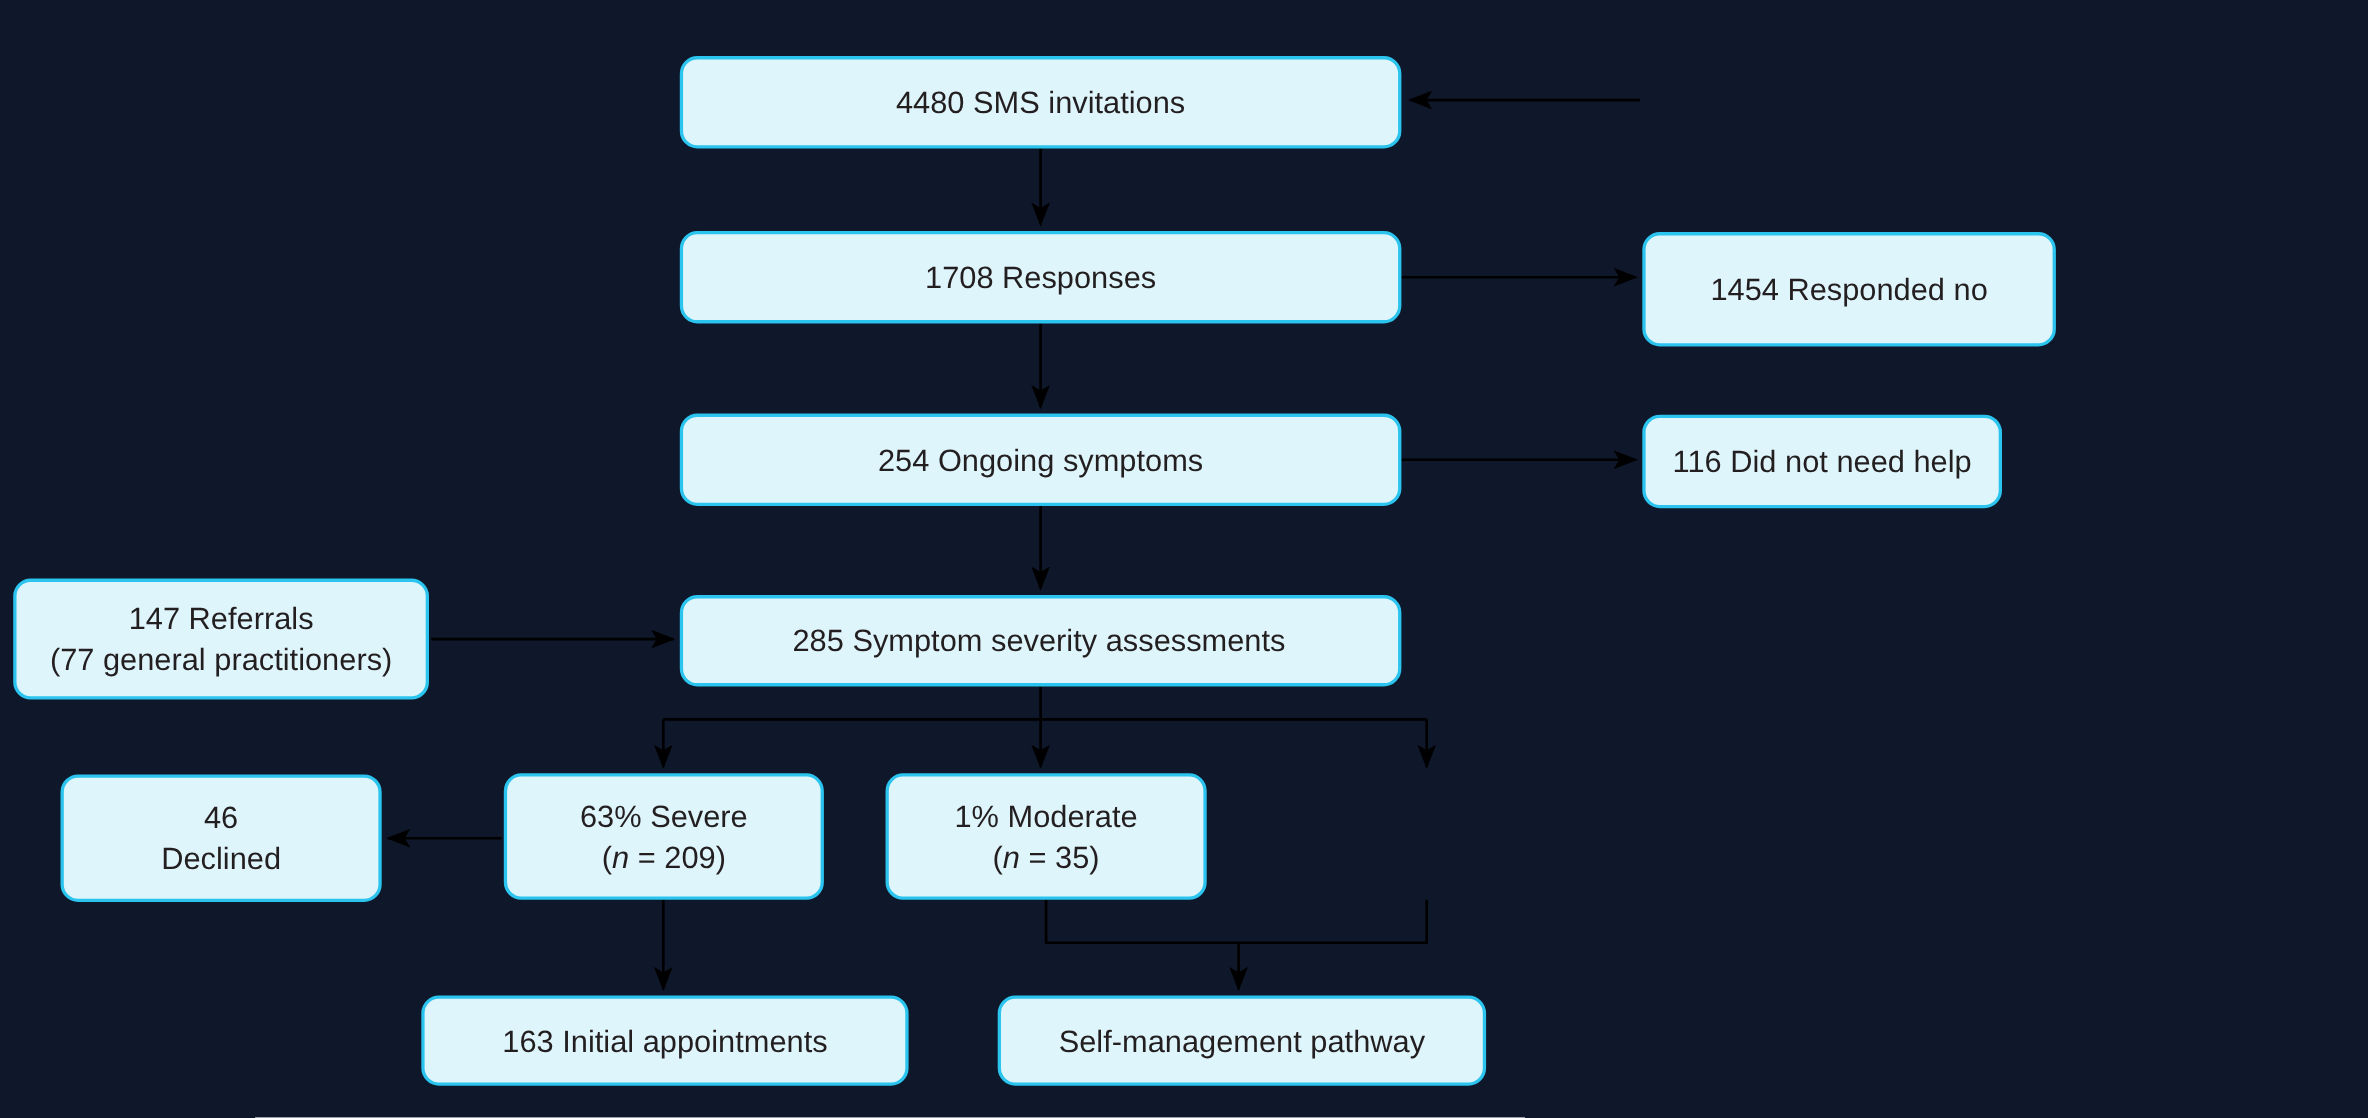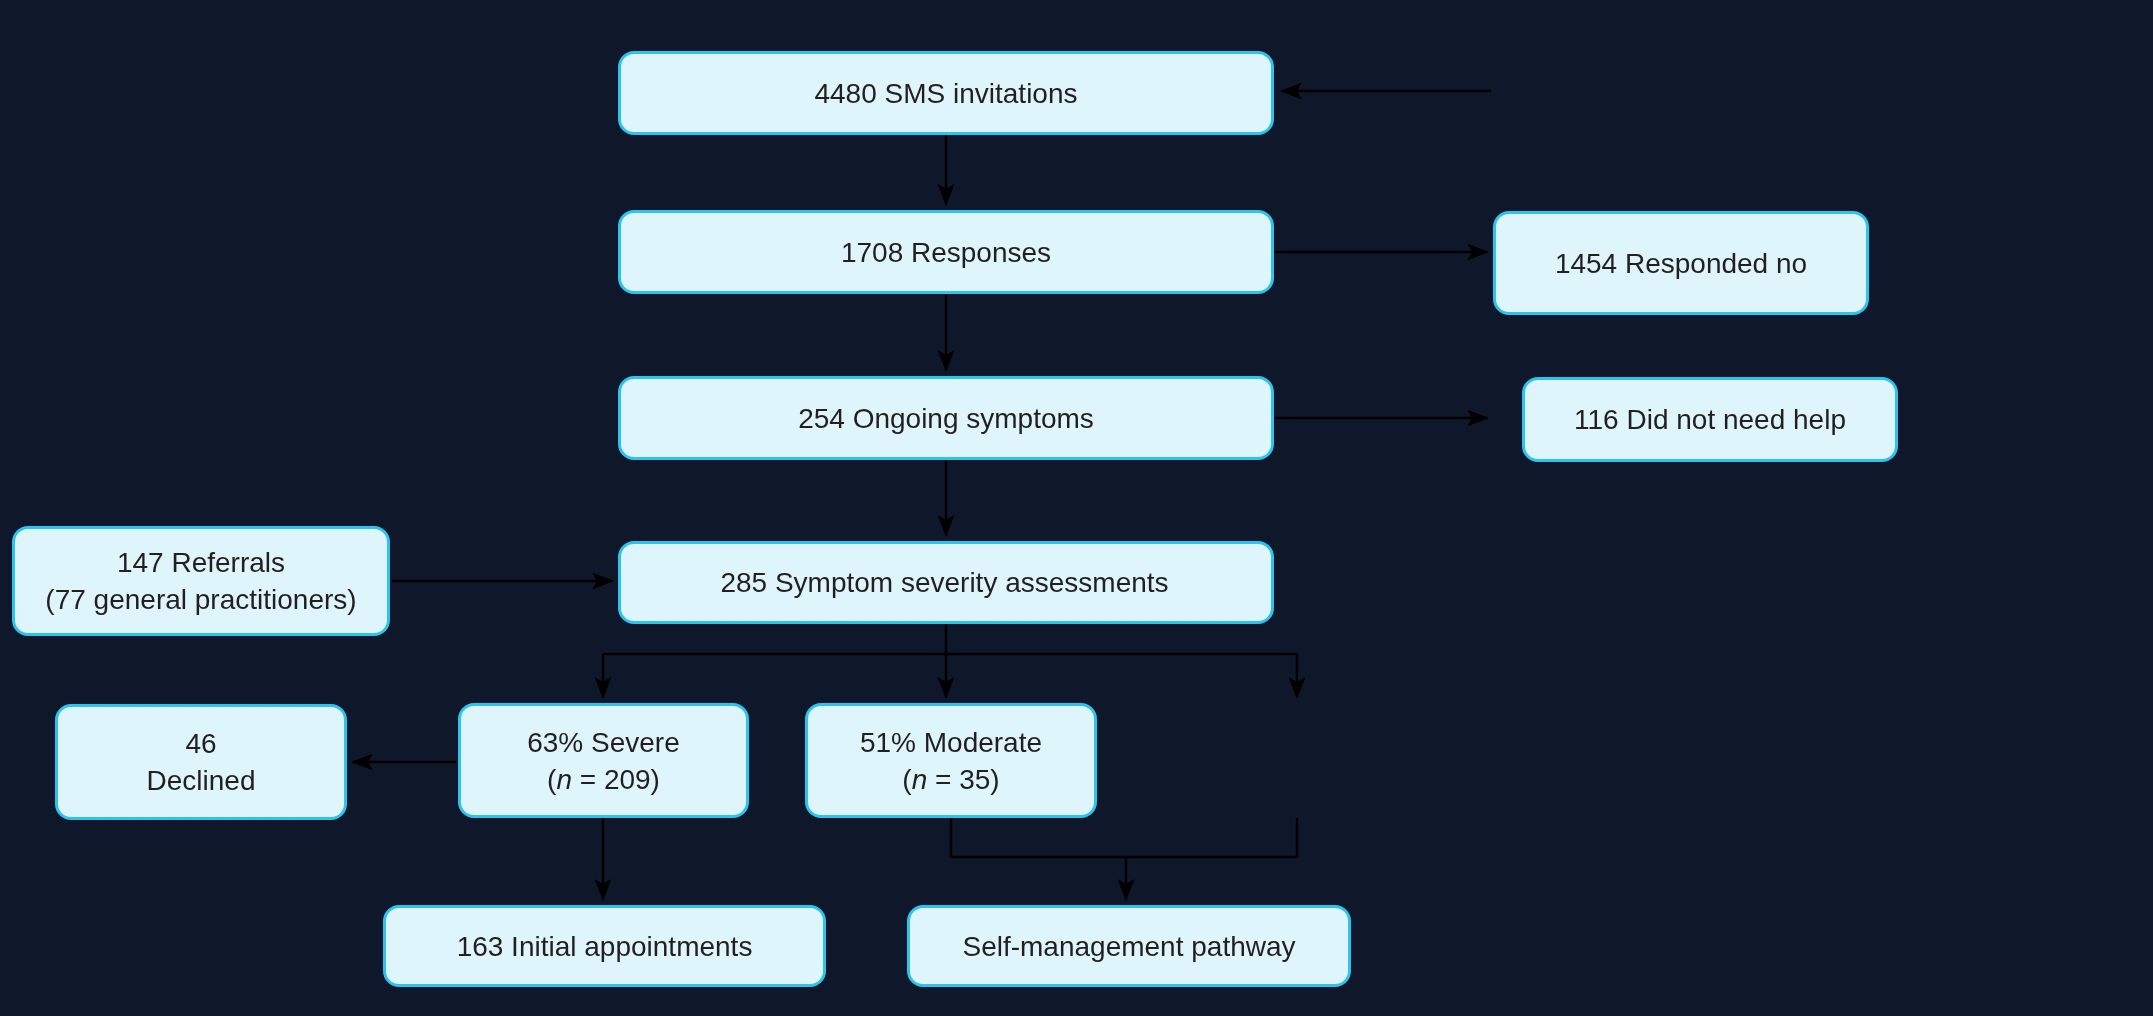--- a/index.html
+++ b/index.html
@@ -34,21 +34,21 @@
     padding: 4px 14px;
   }
   .node .it { font-style: italic; }
 
   
   .pos-sms        { left: 618px; top: 51px;  width: 656px; height: 84px; }
   .pos-question   { left: 1493px; top: 45px; width: 654px; height: 92px; }
   .pos-responses  { left: 618px; top: 210px; width: 656px; height: 84px; }
   .pos-respno     { left: 1493px; top: 211px; width: 376px; height: 104px; justify-content: center; }
   .pos-ongoing    { left: 618px; top: 376px; width: 656px; height: 84px; }
-  .pos-nohelp     { left: 1493px; top: 377px; width: 376px; height: 85px; margin-left: 29px; }
+  .pos-nohelp     { left: 1493px; top: 377px; width: 327px; height: 85px; }
   .pos-referrals  { left: 12px;  top: 526px; width: 378px; height: 110px; }
   .pos-assess     { left: 618px; top: 541px; width: 656px; height: 83px; padding-left: 11px; }
   .pos-declined   { left: 55px;  top: 704px; width: 292px; height: 116px; }
   .pos-severe     { left: 458px; top: 703px; width: 291px; height: 115px; }
   .pos-moderate   { left: 805px; top: 703px; width: 292px; height: 115px; }
   .pos-mild       { left: 1152px; top: 703px; width: 291px; height: 115px; }
   .pos-initial    { left: 383px; top: 905px; width: 443px; height: 82px; }
   .pos-selfmgmt   { left: 907px; top: 905px; width: 444px; height: 82px; }
 </style>
 </head>
@@ -117,21 +117,21 @@
     <div>46</div>
     <div>Declined</div>
   </div>
 
   <div class="node pos-severe">
     <div>63% Severe</div>
     <div><span>(</span><span class="it">n</span><span> = 209)</span></div>
   </div>
 
   <div class="node pos-moderate">
-    <div>51% Moderate</div>
+    <div>1% Moderate</div>
     <div><span>(</span><span class="it">n</span><span> = 35)</span></div>
   </div>
 
 
   <div class="node pos-initial">
     <div>163 Initial appointments</div>
   </div>
 
   <div class="node pos-selfmgmt">
     <div>Self-management pathway</div>

